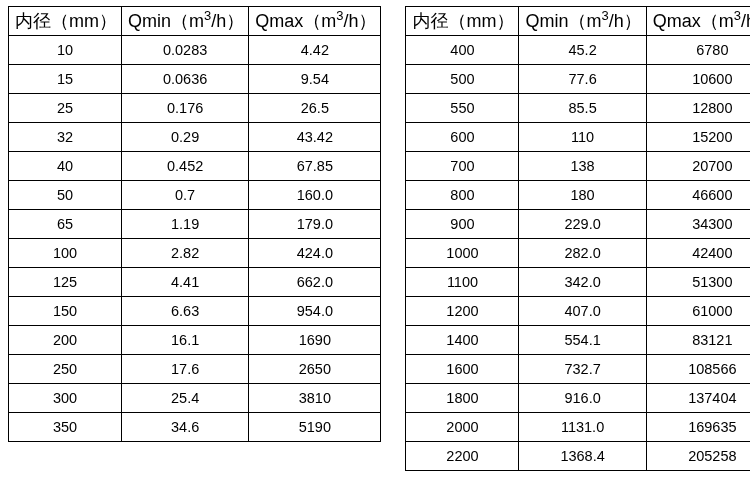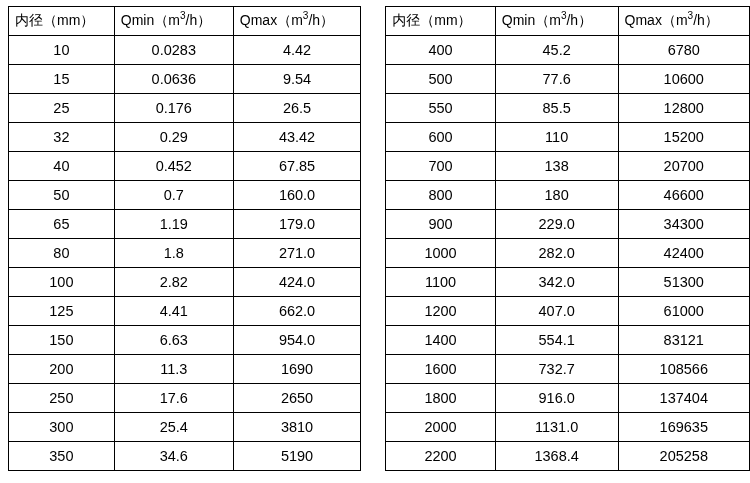--- a/index.html
+++ b/index.html
@@ -34,21 +34,21 @@
     font-size: 14.5px;
     height: 28px;
     padding: 0 4px;
     text-align: center;
     vertical-align: middle;
     white-space: nowrap;
   }
   table.spec thead td {
     text-align: left;
     padding-left: 6px;
-    font-size: 14px;
+    font-size: 18px;
   }
   
   .tbl-left td:nth-child(1) { width: 100px; }
   .tbl-left td:nth-child(2) { width: 114px; }
   .tbl-left td:nth-child(3) { width: 124px; }
   
   .tbl-right td:nth-child(1) { width: 104px; }
   .tbl-right td:nth-child(2) { width: 118px; }
   .tbl-right td:nth-child(3) { width: 128px; }
   sup {
@@ -103,42 +103,37 @@
           <td>50</td>
           <td>0.7</td>
           <td>160.0</td>
         </tr>
         <tr>
           <td>65</td>
           <td>1.19</td>
           <td>179.0</td>
         </tr>
         <tr>
-          <td>80</td>
-          <td>1.8</td>
-          <td>271.0</td>
-        </tr>
-        <tr>
           <td>100</td>
           <td>2.82</td>
           <td>424.0</td>
         </tr>
         <tr>
           <td>125</td>
           <td>4.41</td>
           <td>662.0</td>
         </tr>
         <tr>
           <td>150</td>
           <td>6.63</td>
           <td>954.0</td>
         </tr>
         <tr>
           <td>200</td>
-          <td>11.3</td>
+          <td>16.1</td>
           <td>1690</td>
         </tr>
         <tr>
           <td>250</td>
           <td>17.6</td>
           <td>2650</td>
         </tr>
         <tr>
           <td>300</td>
           <td>25.4</td>

